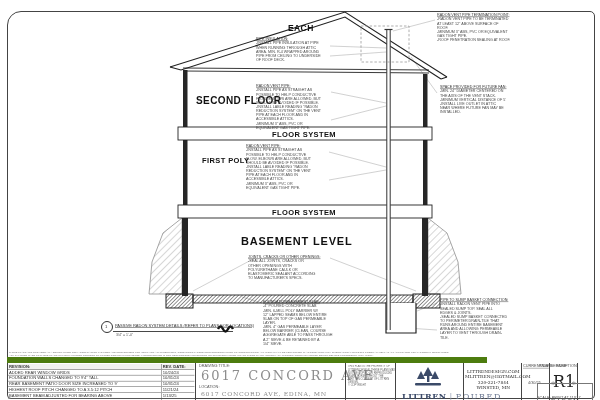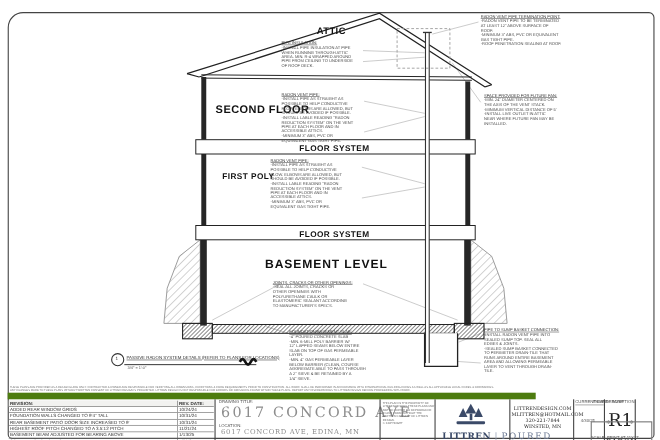--- a/index.html
+++ b/index.html
@@ -118,21 +118,21 @@
 
     <rect x="361" y="26" width="48" height="36" fill="none" stroke="#9a9a9a" stroke-width="0.8" stroke-dasharray="2.5,1.8"></rect>
 
     <g>
       <circle cx="107" cy="327" r="5.5" fill="none" stroke="#333" stroke-width="1"></circle>
       <line x1="113" y1="331.5" x2="233" y2="331.5" stroke="#333" stroke-width="0.9"></line>
       <path d="M218,329 q2.5,-5 5,0 t5,0 t5,0" fill="none" stroke="#111" stroke-width="2.4"></path>
     </g>
   </svg>
 
-  <div class="lvl" style="left:288px;top:23px;font-size:8.5px;">ATTIC</div>
+  <div class="lvl" style="left:288px;top:23px;font-size:8.5px;">EACH</div>
   <div class="lvl" style="left:196px;top:95px;font-size:10px;">SECOND FLOOR</div>
   <div class="lvl" style="left:272px;top:129.5px;font-size:7.5px;">FLOOR SYSTEM</div>
   <div class="lvl" style="left:202px;top:156px;font-size:7.5px;">FIRST POLY</div>
   <div class="lvl" style="left:272px;top:207.5px;font-size:7.5px;">FLOOR SYSTEM</div>
   <div class="lvl" style="left:241px;top:235px;font-size:11px;letter-spacing:.8px;">BASEMENT LEVEL</div>
 
   <div class="note" style="left:256px;top:37px;">
     <div class="nt">PIPE INSULATION:</div>
     <div class="nb">-INSTALL PIPE INSULATION AT PIPE
 WHEN RUNNING THROUGH ATTIC

